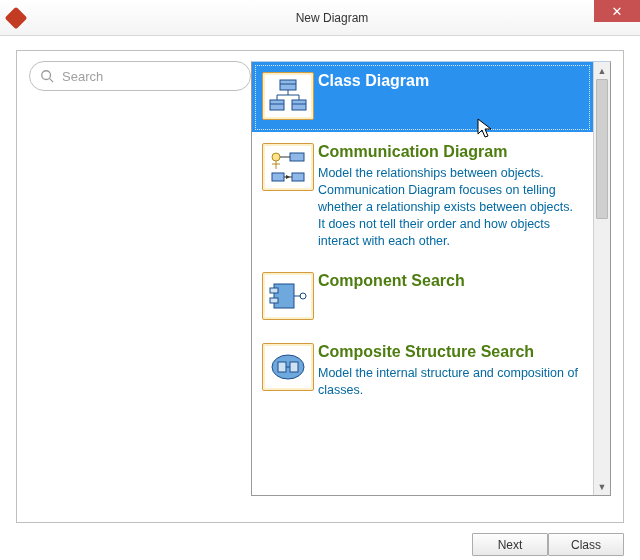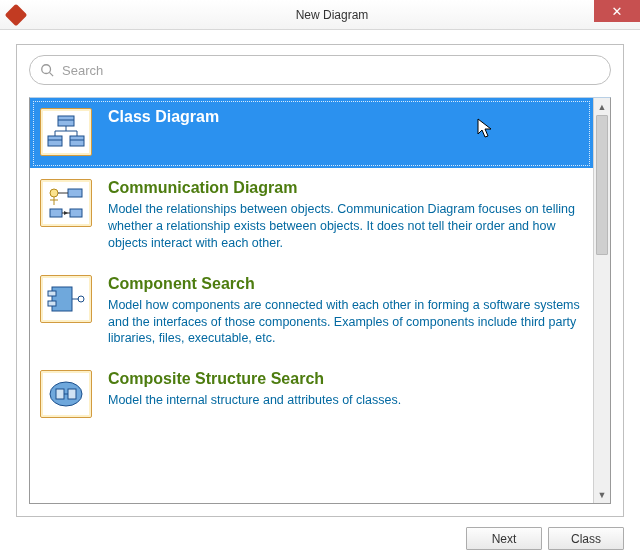--- a/index.html
+++ b/index.html
@@ -5,21 +5,21 @@
     * { box-sizing: border-box; margin: 0; padding: 0; }
     body {
       width: 640px; height: 560px;
       font-family: "Segoe UI", Tahoma, sans-serif;
       background: #fff;
       overflow: hidden;
       font-size: 13px;
       color: #333;
     }
     .titlebar {
-      height: 30px;
+      height: 36px;
       background: linear-gradient(#fff, #f4f4f4);
       border-bottom: 1px solid #d8d8d8;
       display: flex;
       align-items: center;
       position: relative;
     }
     .titlebar .app-icon {
       width: 16px; height: 16px;
       margin-left: 8px;
       background: #c23b22;
@@ -49,24 +49,24 @@
     }
     .dialog {
       padding: 14px 16px 10px 16px;
       height: calc(560px - 30px);
       display: flex;
       flex-direction: column;
     }
     .panel {
       border: 1px solid #bfbfbf;
       background: #fff;
-      padding: 10px 12px 12px 12px;
-      flex: 1;
-      display: flex;
-      flex-direction: column;
+      padding: 10px 12px 26px 12px;
+      flex: 1;
+      display: flex;
+      flex-direction: row;
       min-height: 0;
     }
     .search-row {
       margin-bottom: 12px;
     }
     .search-box {
       position: relative;
       border: 1px solid #bfbfbf;
       border-radius: 16px;
       height: 30px;
@@ -128,21 +128,21 @@
       right: 2px;
       height: 140px;
       background: #cfcfcf;
       border: 1px solid #b8b8b8;
       border-radius: 1px;
     }
     .item {
       display: flex;
       padding: 10px 10px 12px 10px;
       border-bottom: 1px solid #fff;
-      gap: 16px;
+      gap: 4px;
     }
     .item.selected {
       background: #2b91ef;
       color: #fff;
       outline: 1px dotted rgba(255,255,255,0.8);
       outline-offset: -4px;
     }
     .item .thumb {
       width: 52px; height: 48px;
       flex-shrink: 0;
@@ -165,21 +165,20 @@
     .item.selected .item-title { color: #fff; }
     .item-desc {
       font-size: 12.5px;
       line-height: 1.35;
       color: #0369a1;
     }
     .item.selected .item-desc { color: #fff; }
     .footer {
       display: flex;
       justify-content: flex-end;
-      gap: 6px;
       padding-top: 10px;
     }
     .btn {
       min-width: 76px;
       height: 23px;
       border: 1px solid #acacac;
       background: linear-gradient(#fdfdfd, #e9e9e9);
       font-size: 12px;
       color: #333;
       cursor: pointer;
@@ -259,35 +258,34 @@
               <svg viewBox="0 0 40 36">
                 <rect x="6" y="6" width="20" height="24" fill="#6fa8dc" stroke="#1c4f8b"></rect>
                 <rect x="2" y="10" width="8" height="5" fill="#cfe2f3" stroke="#1c4f8b"></rect>
                 <rect x="2" y="20" width="8" height="5" fill="#cfe2f3" stroke="#1c4f8b"></rect>
                 <line x1="26" y1="18" x2="33" y2="18" stroke="#1c4f8b"></line>
                 <circle cx="35" cy="18" r="3" fill="none" stroke="#1c4f8b"></circle>
               </svg>
             </div>
             <div class="item-body">
               <div class="item-title">Component Search</div>
-              <div class="item-desc">Model how components are connected with each other in forming a software systems and the interfaces of those components. Examples of components include third party libraries, files, executable, etc.</div>
             </div>
           </div>
           <div class="item">
             <div class="thumb">
               <svg viewBox="0 0 40 36">
                 <ellipse cx="20" cy="18" rx="16" ry="12" fill="#6fa8dc" stroke="#1c4f8b"></ellipse>
                 <rect x="10" y="13" width="8" height="10" fill="#cfe2f3" stroke="#1c4f8b"></rect>
                 <rect x="22" y="13" width="8" height="10" fill="#cfe2f3" stroke="#1c4f8b"></rect>
                 <line x1="18" y1="18" x2="22" y2="18" stroke="#1c4f8b"></line>
               </svg>
             </div>
             <div class="item-body">
               <div class="item-title">Composite Structure Search</div>
-              <div class="item-desc">Model the internal structure and attributes of classes.</div>
+              <div class="item-desc">Model the internal structure and composition of classes.</div>
             </div>
           </div>
         </div>
       <div class="scrollbar">
         <div class="scroll-btn">▲</div>
         <div class="scroll-track">
           <div class="scroll-thumb"></div>
         </div>
         <div class="scroll-btn">▼</div>
       </div>

